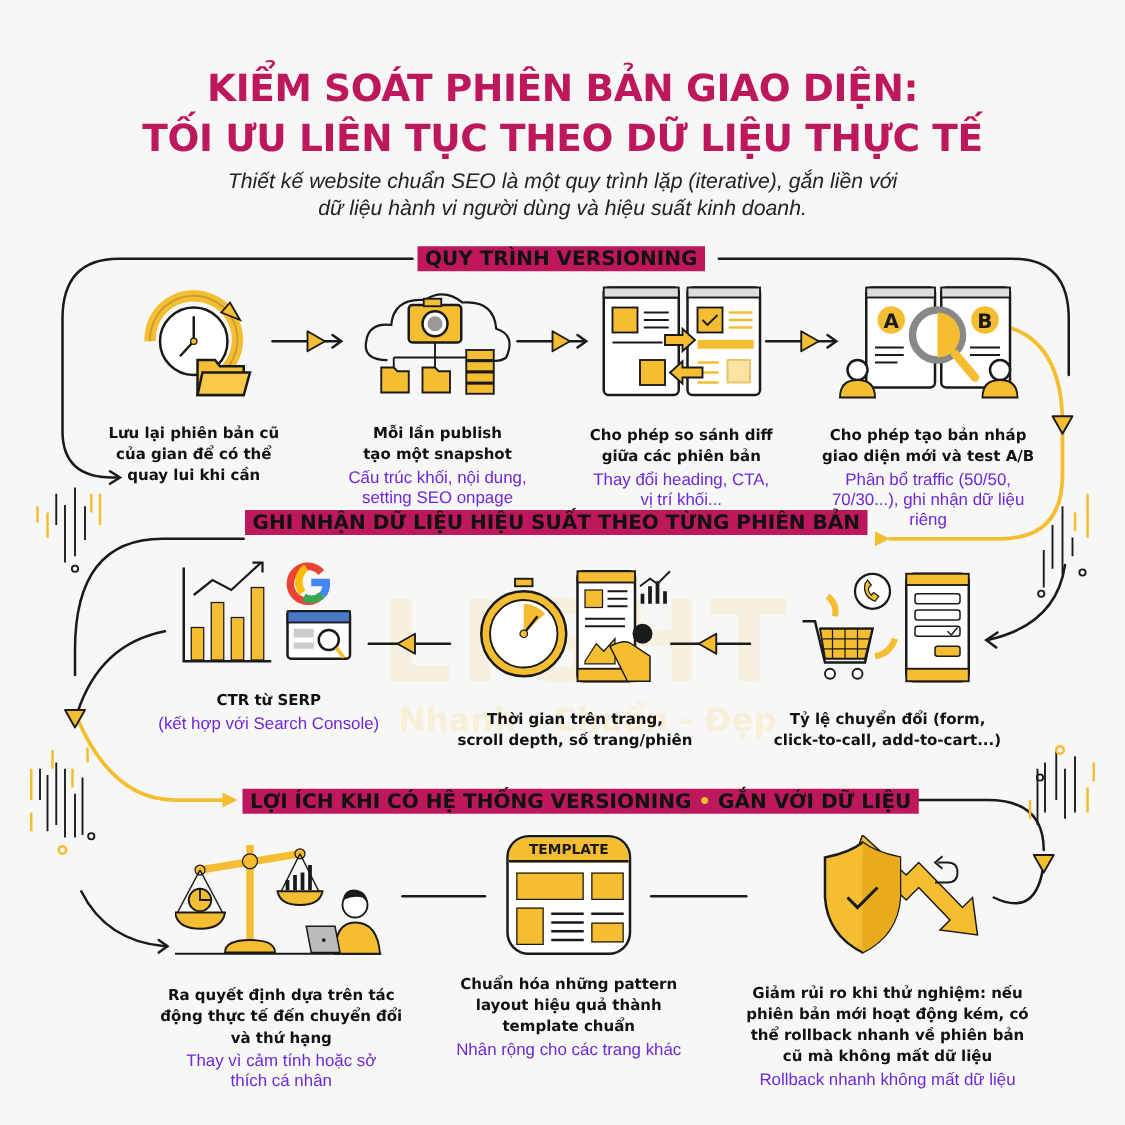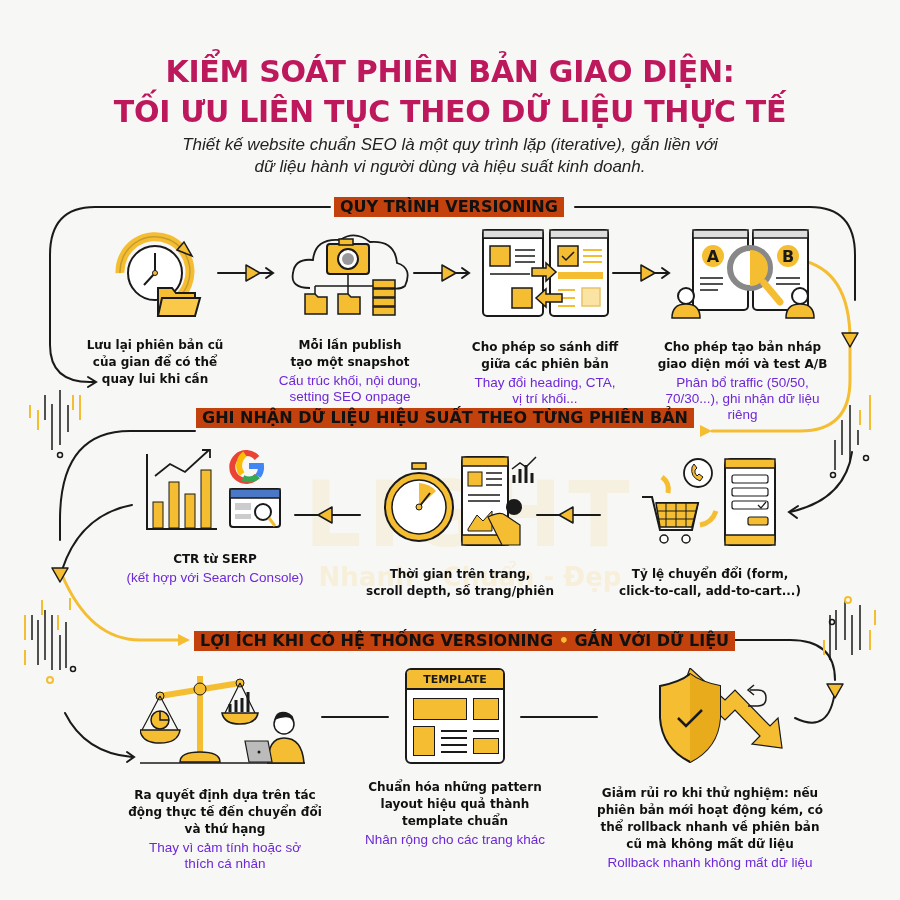--- a/index.html
+++ b/index.html
@@ -5,21 +5,21 @@
   * { box-sizing: border-box; margin: 0; padding: 0; }
   html, body { width: 900px; height: 900px; background: #f7f7f5; overflow: hidden; }
   body { position: relative; font-family: "Liberation Sans", sans-serif; color: #111; }
 
   .title { position: absolute; top: 52px; left: 0; width: 900px; text-align: center;
     font-family: "DejaVu Sans", sans-serif; font-weight: bold; font-size: 30px; line-height: 40px; letter-spacing: -0.3px; color: #be185d; }
   .subtitle { position: absolute; top: 134px; left: 0; width: 900px; text-align: center;
     font-style: italic; font-size: 17px; line-height: 22px; color: #222; }
 
   .section-title { position: absolute; font-family: "DejaVu Sans", sans-serif; font-weight: bold; font-size: 16px;
-    line-height: 20px; white-space: nowrap; color: #111; background: #c2410c; padding: 0 6px; }
+    line-height: 20px; white-space: nowrap; color: #111; background: #be185d; padding: 0 6px; }
   .section-title .dot { color: #f5be32; }
 
   .watermark { position: absolute; left: 300px; top: 470px; width: 340px; text-align: center; pointer-events: none; }
   .watermark .wm-big { font-family: "DejaVu Sans", sans-serif; font-weight: bold; font-size: 90px; line-height: 90px;
     color: rgba(245,190,50,0.10); letter-spacing: 6px; }
   .watermark .wm-small { font-family: "DejaVu Sans", sans-serif; font-weight: bold; font-size: 26px;
     color: rgba(245,190,50,0.14); margin-top: 2px; }
 
   svg.lines { position: absolute; left: 0; top: 0; width: 900px; height: 900px; }
 
@@ -332,21 +332,21 @@
     <div>động thực tế đến chuyển đổi</div>
     <div>và thứ hạng</div>
   </div>
   <div class="desc">
     <div>Thay vì cảm tính hoặc sở</div>
     <div>thích cá nhân</div>
   </div>
 </div>
 
 <div class="step" style="left:355px; top:668px; width:200px;">
-  <div class="icon" style="width:100px; height:96px; position:relative; border:2px solid #1a1a1a; border-radius:6px; background:#fff; overflow:hidden;">
+  <div class="icon" style="width:100px; height:96px; position:relative; border:2px solid #1a1a1a; border-radius:18px; background:#fff; overflow:hidden;">
     <div style="background:#f5be32; border-bottom:2px solid #1a1a1a; height:20px; font-family:'DejaVu Sans',sans-serif; font-weight:bold; font-size:11px; line-height:19px; color:#1a1a1a; text-align:center;">TEMPLATE</div>
     <div style="position:absolute; left:6px; top:28px; width:54px; height:22px; background:#f5be32; border:1.5px solid #1a1a1a;"></div>
     <div style="position:absolute; left:66px; top:28px; width:26px; height:22px; background:#f5be32; border:1.5px solid #1a1a1a;"></div>
     <div style="position:absolute; left:6px; top:56px; width:22px; height:30px; background:#f5be32; border:1.5px solid #1a1a1a;"></div>
     <div style="position:absolute; left:34px; top:60px; width:26px; height:2px; background:#1a1a1a; box-shadow:0 7px 0 #1a1a1a, 0 14px 0 #1a1a1a, 0 21px 0 #1a1a1a;"></div>
     <div style="position:absolute; left:66px; top:60px; width:26px; height:2px; background:#1a1a1a;"></div>
     <div style="position:absolute; left:66px; top:68px; width:26px; height:16px; background:#f5be32; border:1.5px solid #1a1a1a;"></div>
   </div>
   <div class="label">
     <div>Chuẩn hóa những pattern</div>

